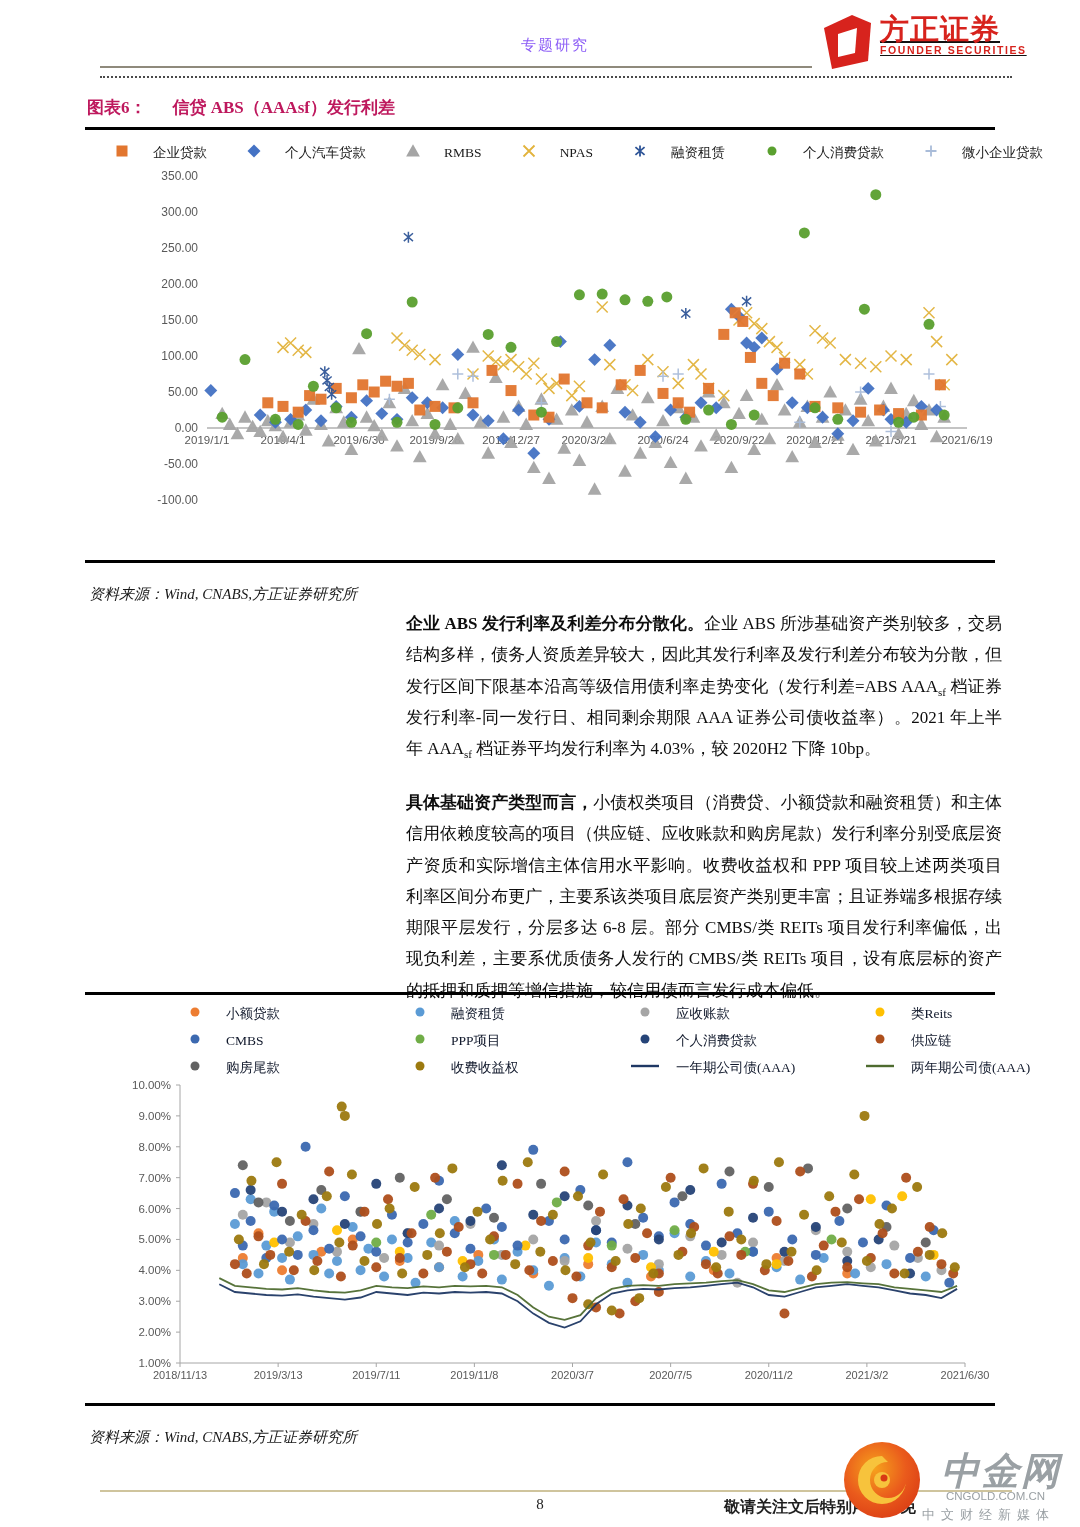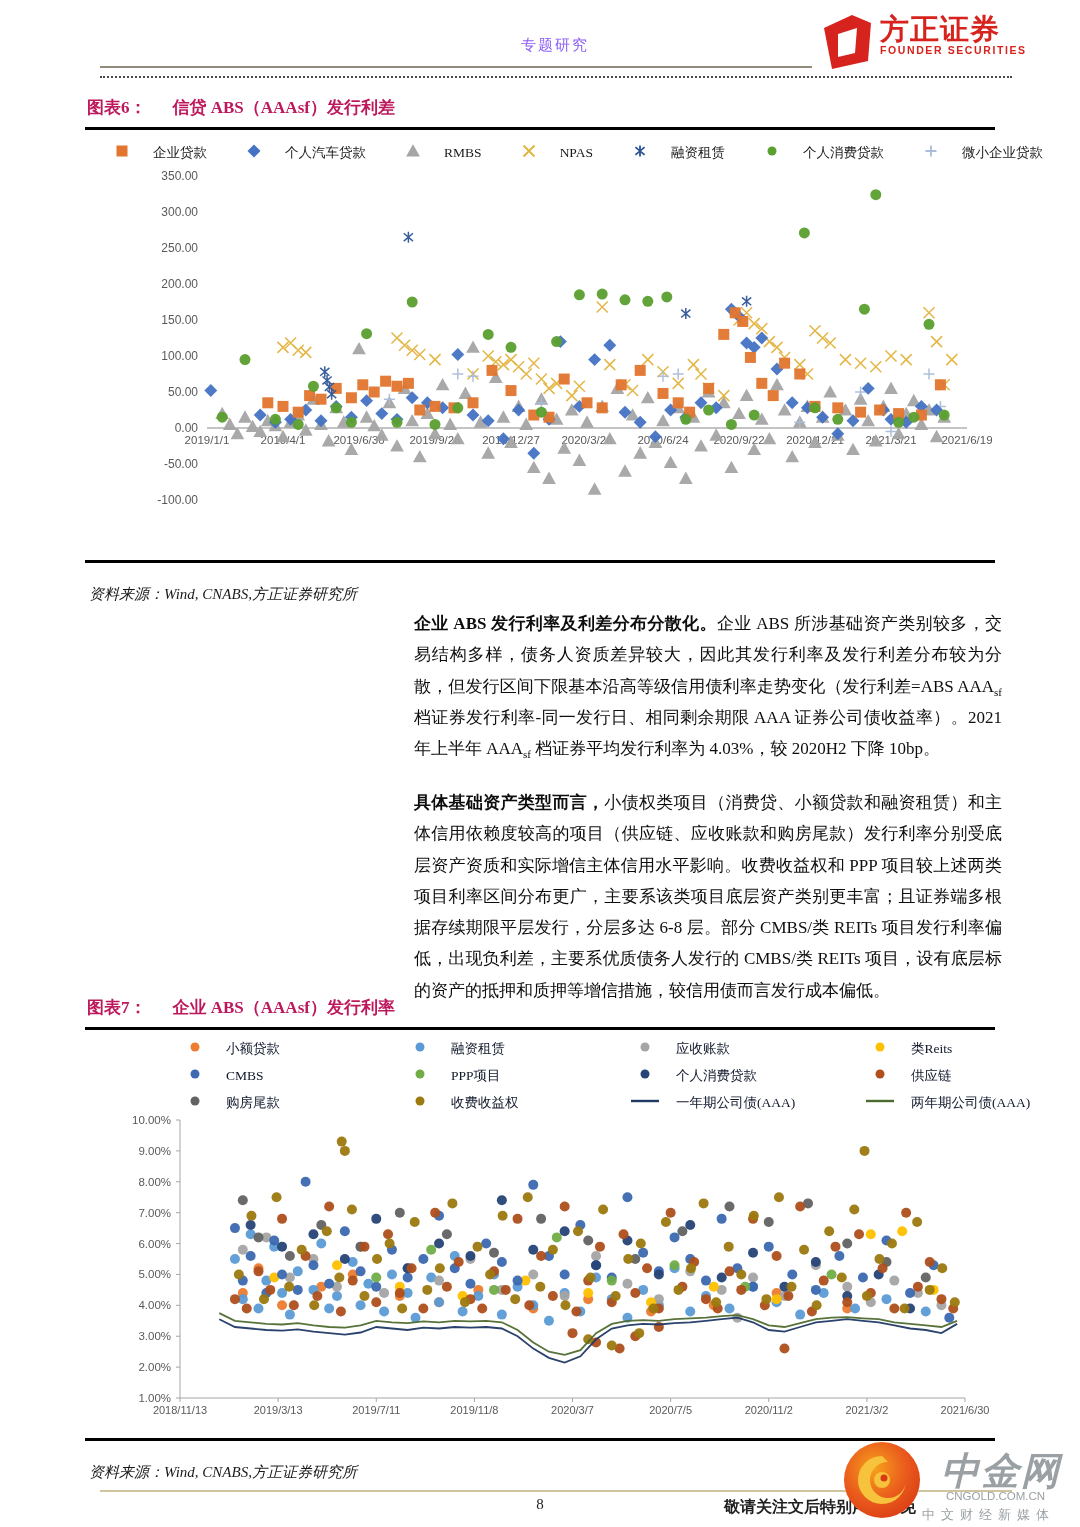--- a/index.html
+++ b/index.html
@@ -6,40 +6,40 @@
   body{
     width:1080px;height:1527px;position:relative;overflow:hidden;background:#ffffff;
     font-family:"Liberation Serif","DejaVu Serif",serif;color:#111;
   }
   
   .hdr-center{position:absolute;top:36px;left:100px;width:910px;text-align:center;
     font-size:15px;color:#8b5cf6;letter-spacing:2px;}
   .hdr-rule-solid{position:absolute;top:66px;left:100px;width:712px;height:2px;background:#8f8a7c;}
   .hdr-rule-dot{position:absolute;top:76px;left:100px;width:912px;border-top:2px dotted #4a4a4a;}
   .logo{position:absolute;top:12px;left:818px;width:250px;height:60px;}
-  .logo-txt{position:absolute;left:62px;top:2px;font-family:"Liberation Sans",sans-serif;}
+  .logo-txt{position:absolute;left:62px;top:2px;font-family:"Liberation Sans",sans-serif;text-decoration:underline;}
   .logo-cn{font-size:29px;font-weight:bold;color:#d7231d;line-height:30px;letter-spacing:1px;}
   .logo-en{font-size:10.5px;font-weight:bold;color:#d7231d;letter-spacing:1.6px;}
   
   .figure{position:absolute;left:85px;width:910px;}
   .fig-caption{font-size:17px;font-weight:bold;color:#be185d;padding:4px 0 8px 2px;}
   .fig-caption .cap-label{margin-right:26px;}
   .rule-heavy{height:3px;background:#000;}
   .fig-source{font-size:15px;font-style:italic;color:#1a1a1a;padding:22px 0 0 4px;}
   
   .legend-row{display:flex;justify-content:center;gap:32px;align-items:center;
     padding:14px 0 2px 70px;font-size:13.5px;color:#1a1a1a;}
   .legend-item{display:flex;align-items:center;gap:16px;white-space:nowrap;}
   
   .legend-grid{display:grid;grid-template-columns:225px 225px 235px 200px;
     padding:10px 0 0 95px;row-gap:9px;font-size:13.5px;color:#0f172a;}
   
   .bodytext{position:absolute;left:402px;width:600px;font-size:17px;line-height:1.84;
     text-align:justify;color:#0d0d0d;}
-  .bodytext p{margin:0 0 22px 12px;}
+  .bodytext p{margin:0 0 22px 4px;}
   .lead{font-weight:bold;}
   sub{font-size:11px;}
   
   .foot-goldline{position:absolute;top:1490px;left:100px;width:912px;height:2px;background:#cfc49d;}
   .page-num{position:absolute;top:1496px;left:100px;width:880px;text-align:center;font-size:15px;color:#222;}
   .foot-notice{position:absolute;top:1497px;left:724px;font-family:"Liberation Sans",sans-serif;
     font-size:16px;font-weight:bold;color:#1f1f1f;}
   .watermark{position:absolute;top:1434px;left:826px;width:254px;height:93px;}
   .wm-cn{position:absolute;left:115px;top:12px;font-size:38px;color:#9aa0a4;font-weight:bold;letter-spacing:2px;font-style:italic;}
   .wm-domain{position:absolute;left:120px;top:56px;font-size:11.5px;color:#9aa0a4;font-family:"Liberation Sans",sans-serif;}
@@ -1053,23 +1053,20 @@
   <div class="rule-heavy"></div>
   <div class="fig-source">资料来源：Wind, CNABS,方正证券研究所</div>
 </div>
 
 <div class="bodytext" style="top:608px;">
   <p><span class="lead">企业 ABS 发行利率及利差分布分散化。</span><span>企业 ABS 所涉基础资产类别较多，交易结构多样，债务人资质差异较大，因此其发行利率及发行利差分布较为分散，但发行区间下限基本沿高等级信用债利率走势变化（发行利差=ABS AAA</span><sub>sf</sub><span> 档证券发行利率-同一发行日、相同剩余期限 AAA 证券公司债收益率）。2021 年上半年 AAA</span><sub>sf</sub><span> 档证券平均发行利率为 4.03%，较 2020H2 下降 10bp。</span></p>
   <p><span class="lead">具体基础资产类型而言，</span><span>小债权类项目（消费贷、小额贷款和融资租赁）和主体信用依赖度较高的项目（供应链、应收账款和购房尾款）发行利率分别受底层资产资质和实际增信主体信用水平影响。收费收益权和 PPP 项目较上述两类项目利率区间分布更广，主要系该类项目底层资产类别更丰富；且证券端多根据存续期限平层发行，分层多达 6-8 层。部分 CMBS/类 REITs 项目发行利率偏低，出现负利差，主要系优质债务人发行的 CMBS/类 REITs 项目，设有底层标的资产的抵押和质押等增信措施，较信用债而言发行成本偏低。</span></p>
 </div>
 
 <div class="figure" style="top:992px;">
-  <div class="fig-caption">
-    <span class="cap-label">图表7：</span><span>企业 ABS（AAAsf）发行利率</span>
-  </div>
   <div class="rule-heavy"></div>
   <div id="legend-chart7" class="legend-grid">
       <div class="legend-item">
         <span><svg width="30" height="14">
             <g>
               <circle cx="15" cy="7" r="4.5" fill="#ED7D31"></circle>
             </g>
           </svg></span>
         <span>小额贷款</span>
       </div>

